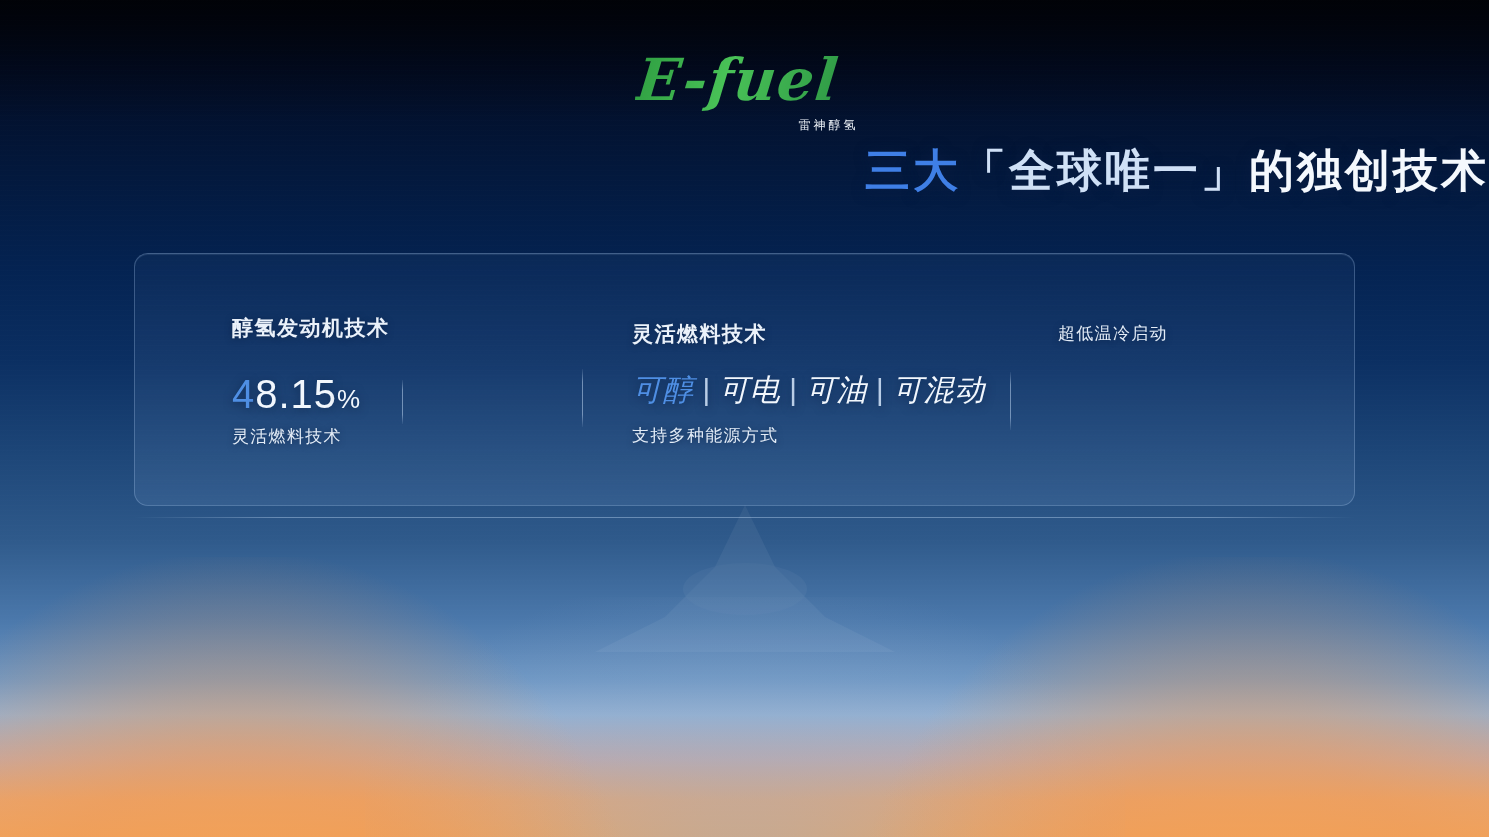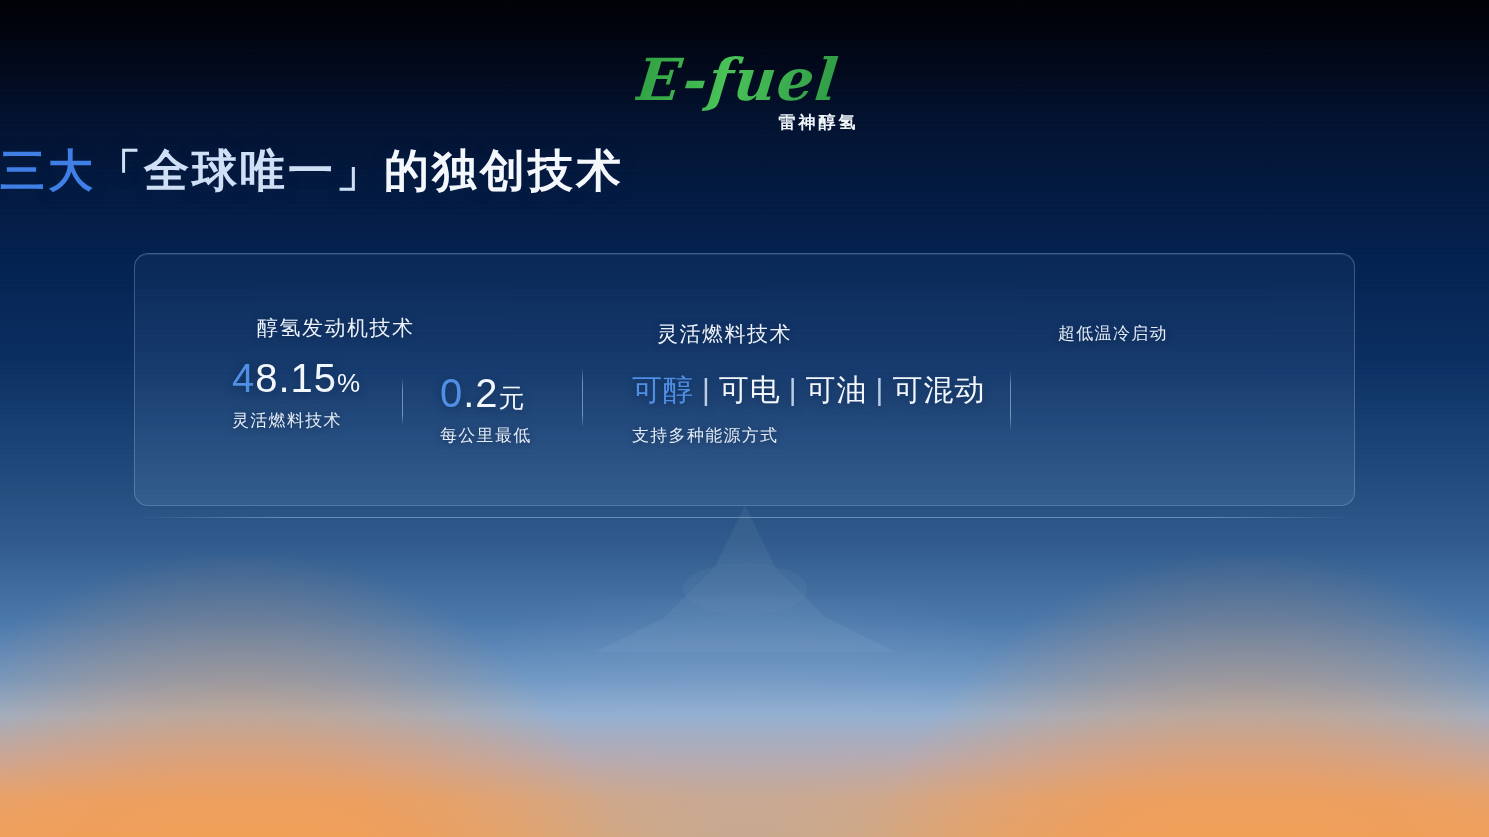--- a/index.html
+++ b/index.html
@@ -79,28 +79,28 @@
     color:#3cb54a;
     background:linear-gradient(100deg,#2f9f42 0%,#49c257 45%,#2f9a46 100%);
     -webkit-background-clip:text; background-clip:text;
     -webkit-text-fill-color:transparent;
     text-shadow:none;
     transform:skewX(-6deg);
     white-space:nowrap;
   }
   .logo-cn{
     position:absolute; right:-14px; bottom:-4px;
-    font-size:17px; color:#eef3f8; letter-spacing:3px; font-weight:700;
+    font-size:12px; color:#eef3f8; letter-spacing:3px; font-weight:400;
     white-space:nowrap;
   }
 
   
   #headline{
     position:absolute; left:0; right:0; top:141px;
-    text-align:left;
+    text-align:right;
     font-size:45px; font-weight:700; letter-spacing:3px;
     white-space:nowrap;
     text-shadow:0 2px 14px rgba(10,30,70,.8);
   }
   .hl-blue{ color:#3f7fe6; }
   .hl-lblue{ color:#cfe0f6; }
   .hl-white{ color:#f4f8fd; }
 
   
   #card{
@@ -113,38 +113,37 @@
   
   #underline{
     position:absolute; left:134px; top:517px; width:1221px; height:1px;
     background:linear-gradient(90deg, rgba(190,215,245,.0) 0%, rgba(190,215,245,.42) 12%, rgba(190,215,245,.42) 88%, rgba(190,215,245,0) 100%);
   }
 
   #cols{ position:absolute; inset:0; }
 
   .col{ position:absolute; }
   .col-head{
-    font-size:21px; color:#eaf1fa; letter-spacing:1.5px; font-weight:400;
+    font-size:21px; color:#eaf1fa; letter-spacing:1.5px; font-weight:700;
     white-space:nowrap;
     text-shadow:0 1px 6px rgba(8,26,60,.6);
-    margin-left:25px;
   }
   .col-value{
     font-size:40px; font-weight:400; letter-spacing:1px; white-space:nowrap;
     color:#f2f7fd;
     text-shadow:0 2px 10px rgba(8,26,60,.55);
   }
   .v-accent{ color:#4f8fe4; }
   .v-unit{ font-size:26px; }
   .col-sub{
     font-size:17px; color:#e3ecf7; letter-spacing:1.3px; white-space:nowrap;
     text-shadow:0 1px 6px rgba(8,26,60,.6);
   }
   .fuel-row{ font-size:30px; letter-spacing:1px; color:#f2f7fd; white-space:nowrap;
-             text-shadow:0 2px 10px rgba(8,26,60,.55); }
+             text-shadow:0 2px 10px rgba(8,26,60,.55);font-style:italic; }
   .fuel-first{ color:#4f8fe4; }
   .fuel-sep{ color:#b9cde6; padding:0 8px; font-weight:300; }
 
   .vdiv{
     position:absolute; width:1px;
     background:linear-gradient(180deg, rgba(200,222,248,.06) 0%, rgba(200,222,248,.50) 22%, rgba(200,222,248,.50) 78%, rgba(200,222,248,.06) 100%);
   }
 </style>
 </head>
 <body>
@@ -174,34 +173,28 @@
     <span class="hl-blue">三大</span><span class="hl-lblue">「全球唯一」</span><span class="hl-white">的独创技术</span>
   </h1>
 
   <div id="card"></div>
   <div id="underline"></div>
 
   <div id="cols">
 
     <div class="col" style="left:232px; top:314px;">
       <div class="col-head">醇氢发动机技术</div>
-      <div class="col-value" style="margin-top:14px;">
+      <div class="col-value" style="margin-top:30px;">
         <span class="v-accent">4</span><span>8.15</span><span class="v-unit">%</span>
       </div>
       <div class="col-sub" style="margin-top:8px;">灵活燃料技术</div>
     </div>
 
     <div class="vdiv" style="left:402px; top:380px; height:44px;"></div>
 
-    <div class="col" style="left:440px; top:371px;">
-      <div class="col-value">
-        <span class="v-accent">0</span><span>.2</span><span class="v-unit">元</span>
-      </div>
-      <div class="col-sub" style="margin-top:8px;">每公里最低</div>
-    </div>
 
     <div class="vdiv" style="left:582px; top:369px; height:58px;"></div>
 
     <div class="col" style="left:632px; top:320px;">
       <div class="col-head">灵活燃料技术</div>
       <div class="fuel-row" style="margin-top:22px;">
         <span class="fuel-first">可醇</span><span class="fuel-sep">|</span><span>可电</span><span class="fuel-sep">|</span><span>可油</span><span class="fuel-sep">|</span><span>可混动</span>
       </div>
       <div class="col-sub" style="margin-top:13px;">支持多种能源方式</div>
     </div>

